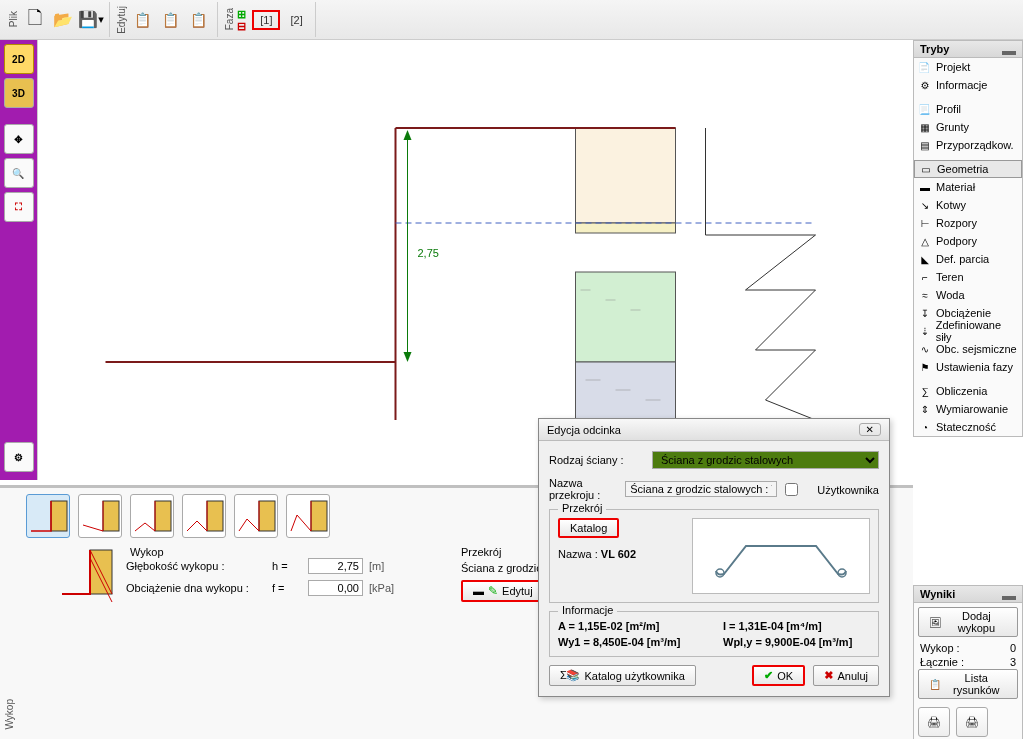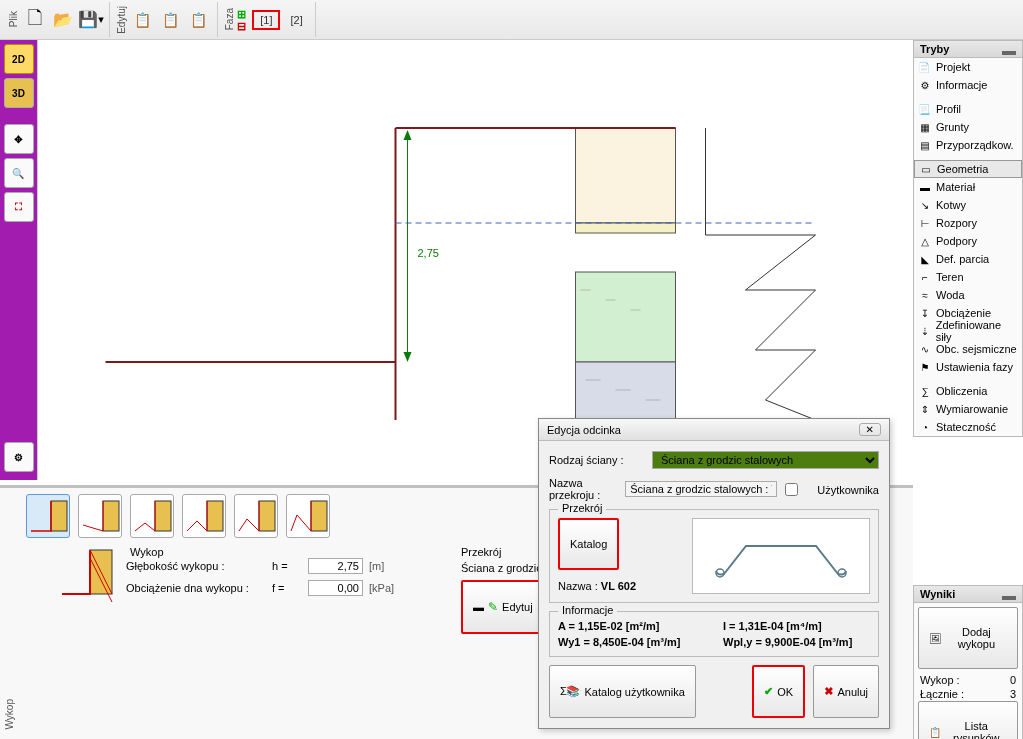--- a/index.html
+++ b/index.html
@@ -39,21 +39,21 @@
 .thumb { width: 44px; height: 44px; border: 1px solid #aaa; background: #fff; border-radius: 3px; cursor: pointer; position: relative; }
 .thumb.selected { border: 1px solid #5a9bd5; background: #d8eaf7; }
 .form-area { display: flex; gap: 60px; margin-left: 40px; margin-top: 8px; }
 .fieldset { border: 1px solid #ccc; padding: 10px 10px 6px; position: relative; min-width: 200px; }
 .fieldset .legend { position: absolute; top: -8px; left: 8px; background: #f8f8f8; padding: 0 4px; }
 .form-row { display: flex; align-items: center; gap: 6px; margin-bottom: 6px; }
 .form-row .lab { width: 140px; }
 .form-row .sym { width: 30px; }
 .form-row input { width: 55px; text-align: right; padding: 1px 3px; border: 1px solid #aaa; }
 .form-row .unit { width: 32px; color: #555; }
-.btn { border: 1px solid #999; background: linear-gradient(#fff,#e8e8e8); padding: 18px 10px; border-radius: 2px; cursor: pointer; display: inline-flex; align-items: center; gap: 4px; }
+.btn { border: 1px solid #999; background: linear-gradient(#fff,#e8e8e8); padding: 2px 10px; border-radius: 2px; cursor: pointer; display: inline-flex; align-items: center; gap: 4px; }
 .btn.highlight { border: 2px solid #e00; }
 .btn .pencil { color: #0a0; font-size: 12px; }
 .btn .ok { color: #0a0; font-weight: bold; }
 .btn .cancel { color: #c00; font-weight: bold; }
 
 
 .dialog { position: absolute; left: 538px; top: 418px; width: 352px; background: #f0f0f0; border: 1px solid #888; box-shadow: 2px 2px 6px rgba(0,0,0,0.2); }
 .dialog-title { background: linear-gradient(#f8f8f8,#e0e0e0); border-bottom: 1px solid #bbb; padding: 4px 8px; display: flex; justify-content: space-between; align-items: center; }
 .close-x { border: 1px solid #aaa; border-radius: 3px; padding: 0 6px; font-size: 10px; cursor: pointer; }
 .dialog-body { padding: 10px; }

